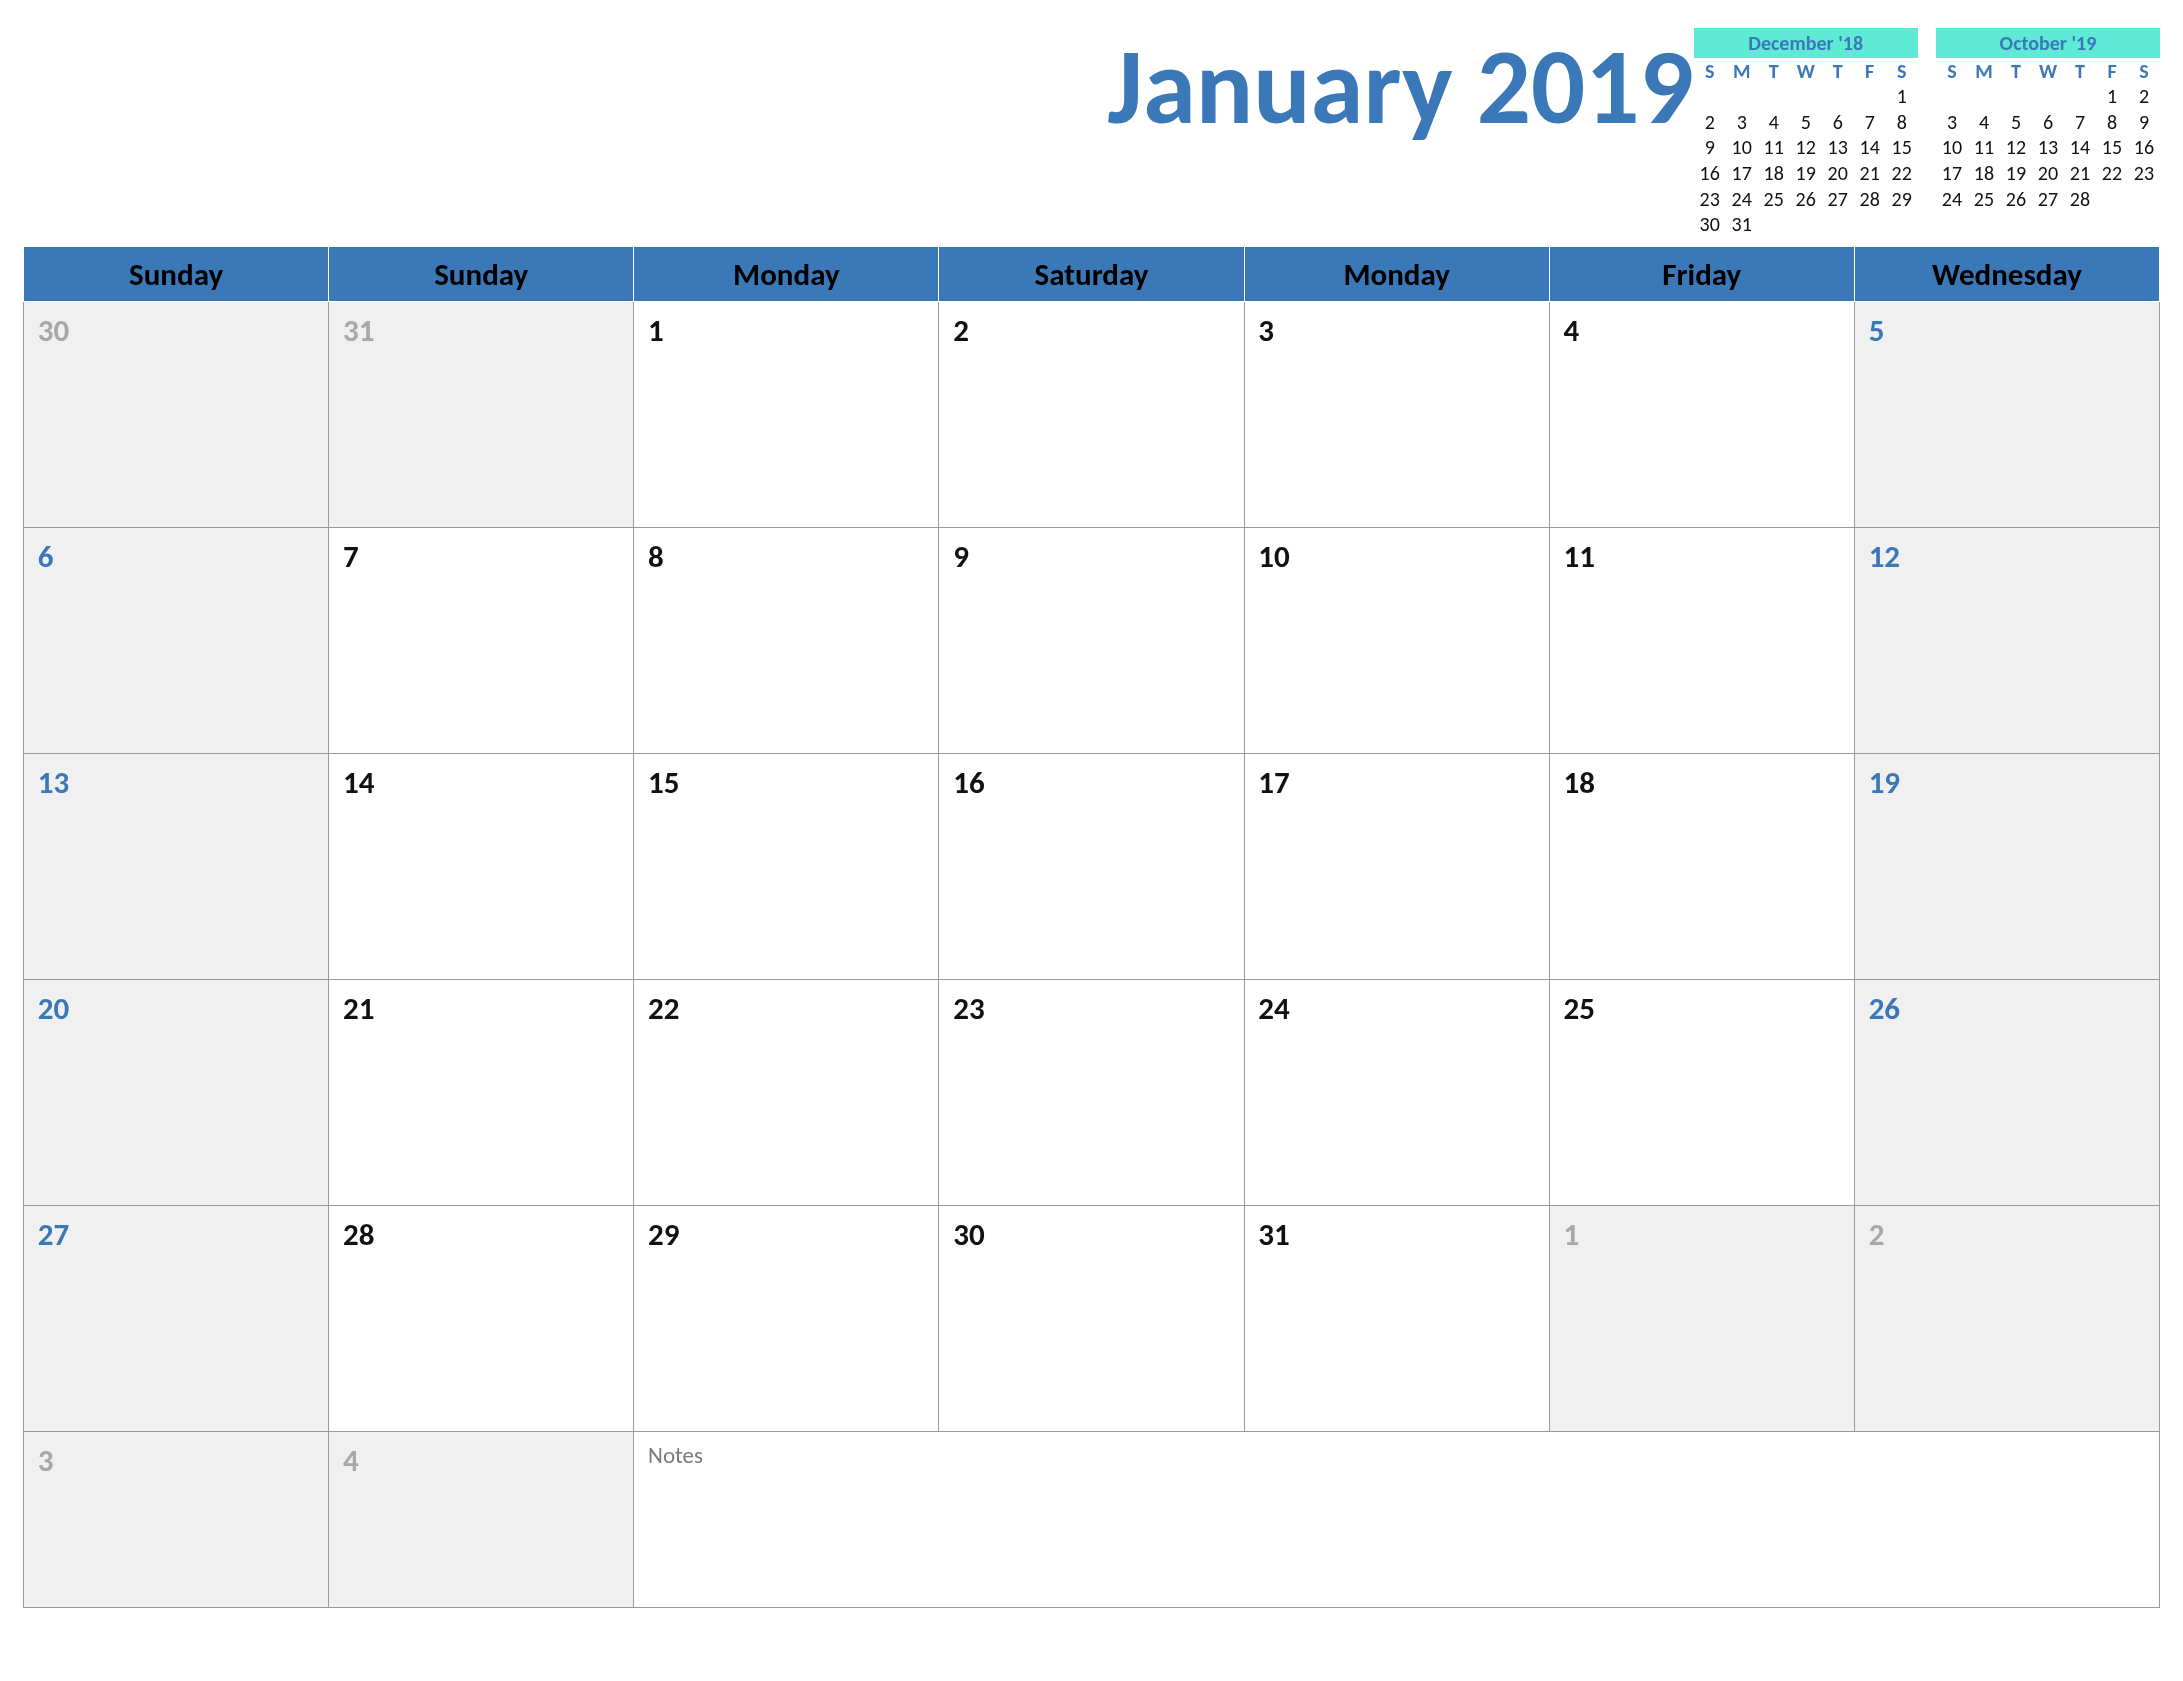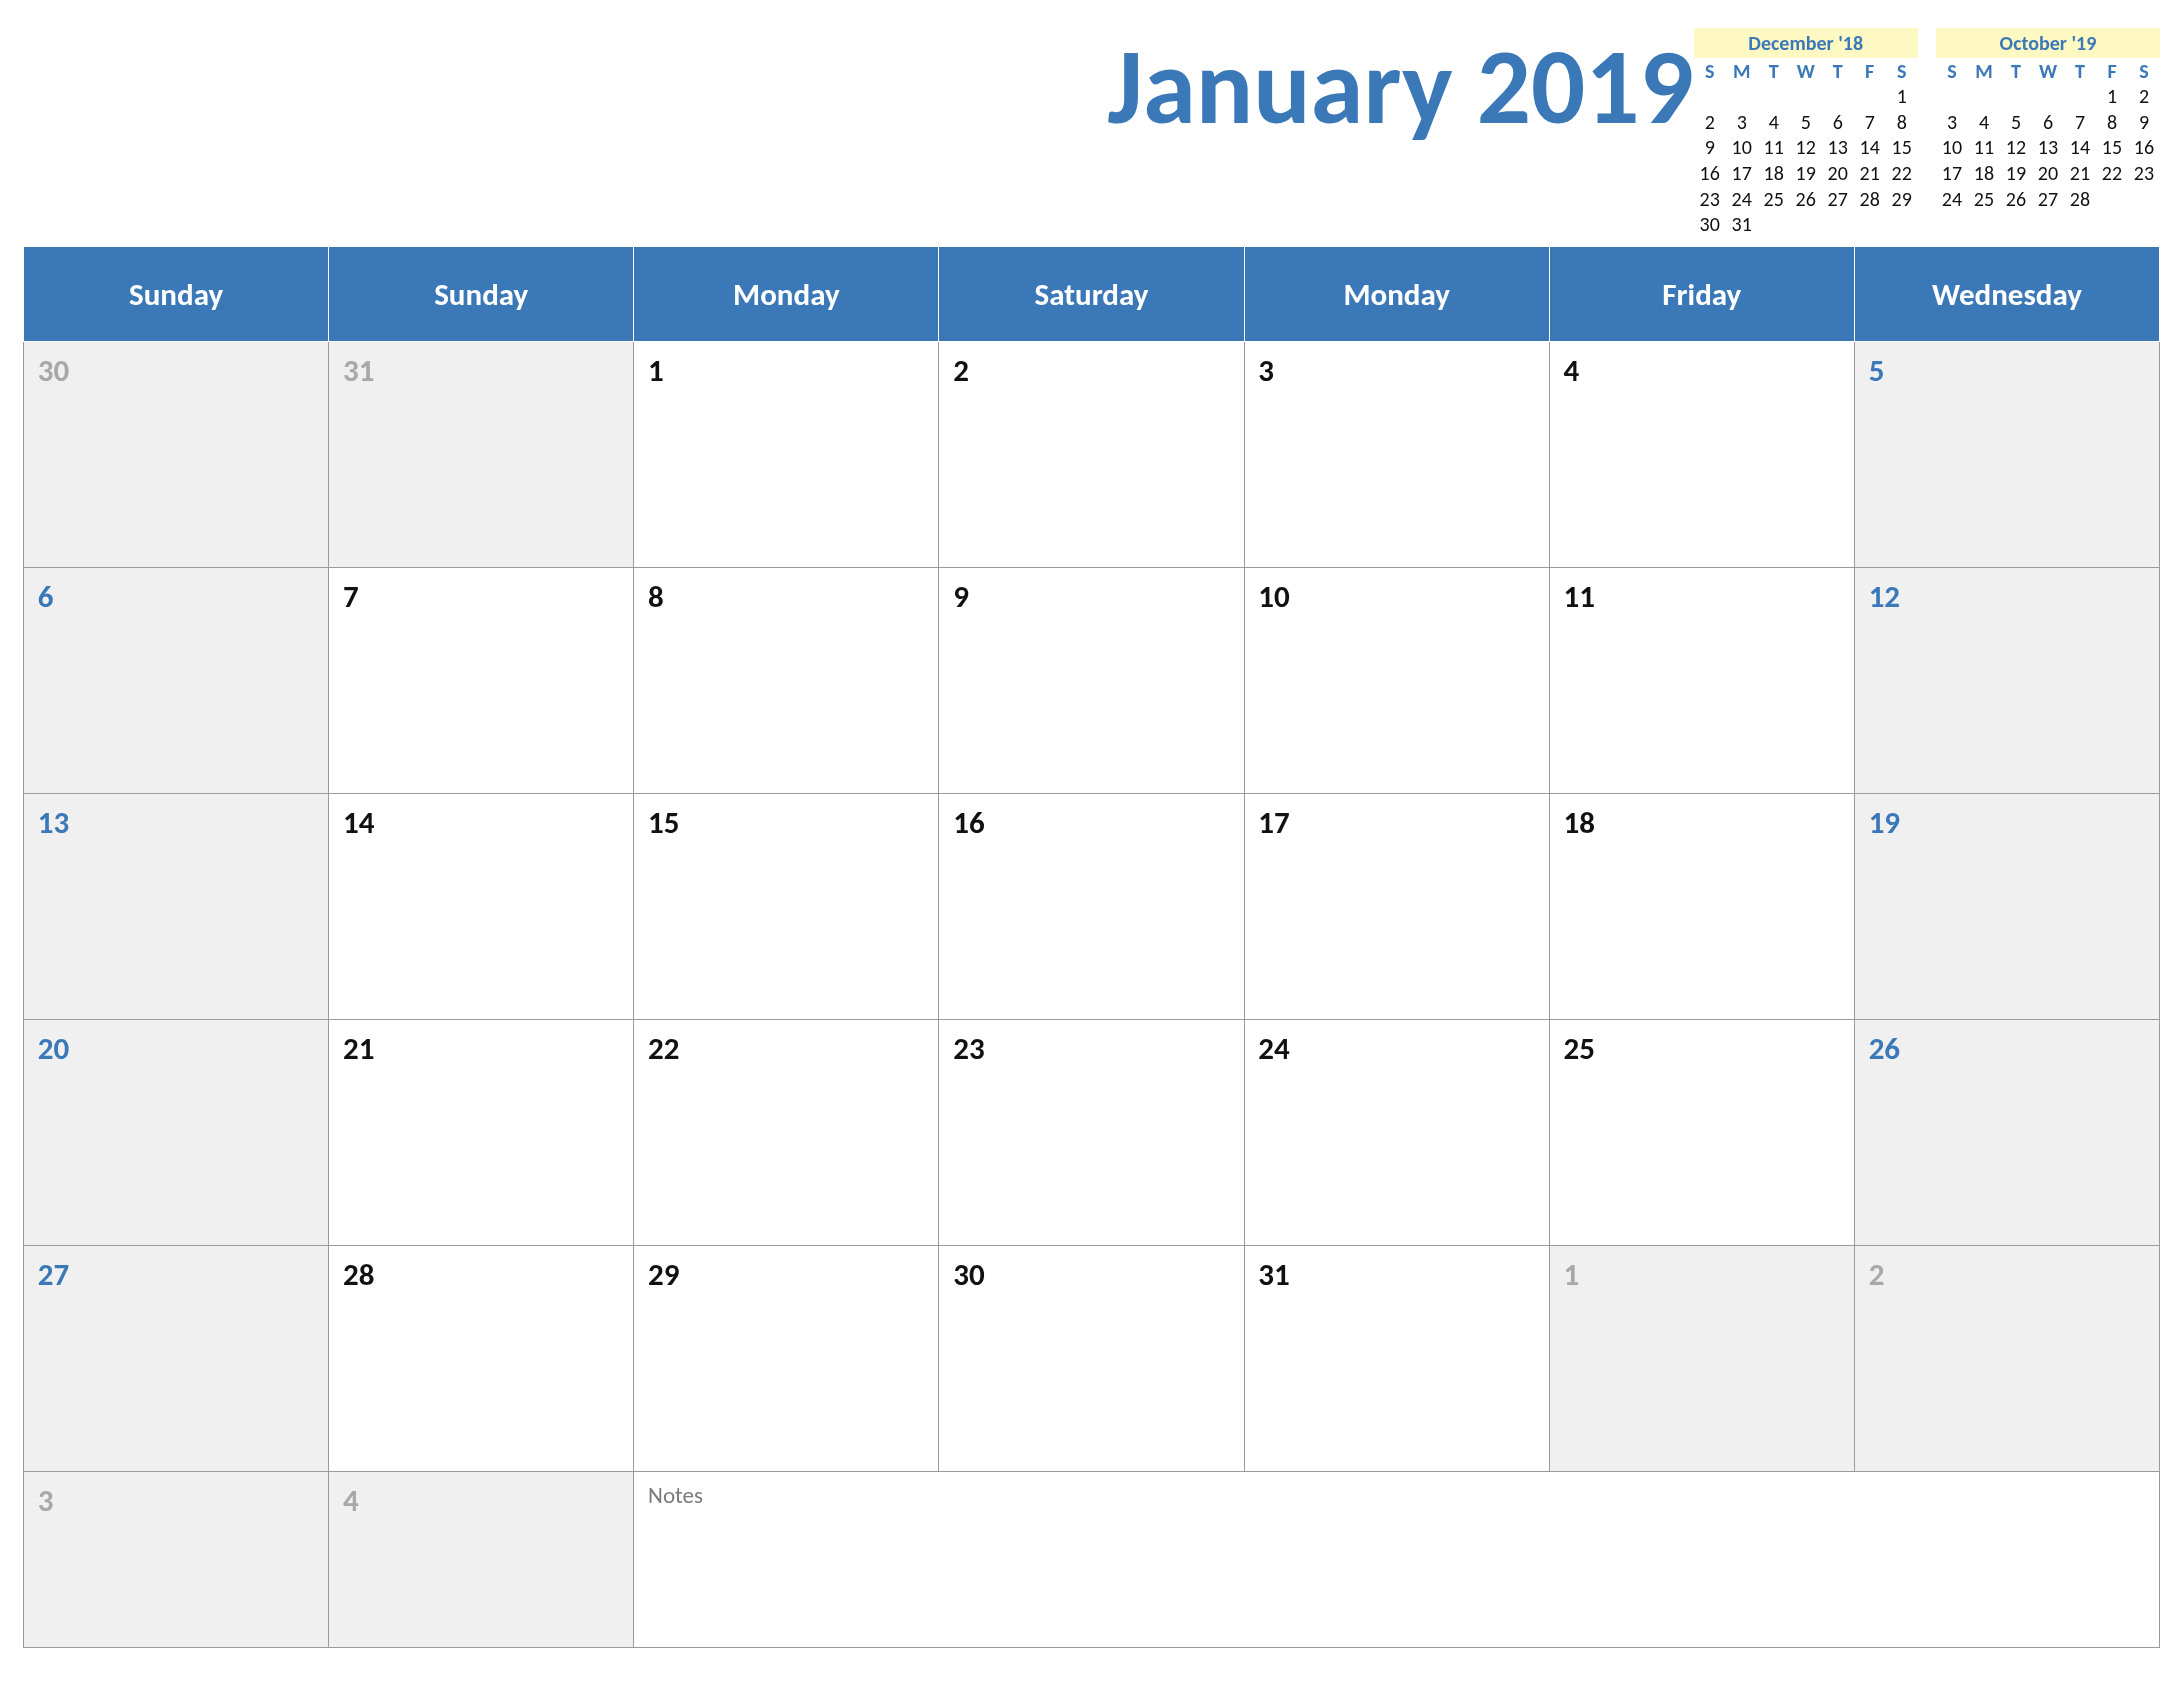--- a/index.html
+++ b/index.html
@@ -20,21 +20,21 @@
   .title {
     font-size: 107px;
     font-weight: 700;
     color: #3b78b8;
     line-height: 1.05;
     padding-top: 7.6px;
   }
   .minis { display: flex; gap: 18.3px; padding-top: 4.6px; }
   .mini { font-size: 20px; text-align: center; }
   .mini-title {
-    background: #fef9c3;
+    background: #5eead4;
     color: #3b78b8;
     font-weight: 700;
     padding: 3.1px 0;
   }
   .mini table { border-collapse: collapse; width: 100%; }
   .mini th, .mini td {
     width: 32px;
     padding: 0.8px 1.5px;
     font-weight: 400;
     text-align: center;
@@ -43,24 +43,24 @@
   .mini td { color: #111; }
   .mini td.empty { color: transparent; }
 
   .calendar {
     border-collapse: collapse;
     width: 100%;
     table-layout: fixed;
   }
   .calendar th {
     background: #3b78b8;
-    color: #ffffff;
+    color: #000000;
     font-weight: 700;
     font-size: 31px;
-    padding: 28px 0;
+    padding: 8px 0;
     border: 1.5px solid #fff;
     text-align: center;
   }
   .calendar td {
     border: 1.5px solid #9a9a9a;
     vertical-align: top;
     padding: 9.2px 13.8px;
     height: 226px;
     font-size: 31px;
     font-weight: 700;

